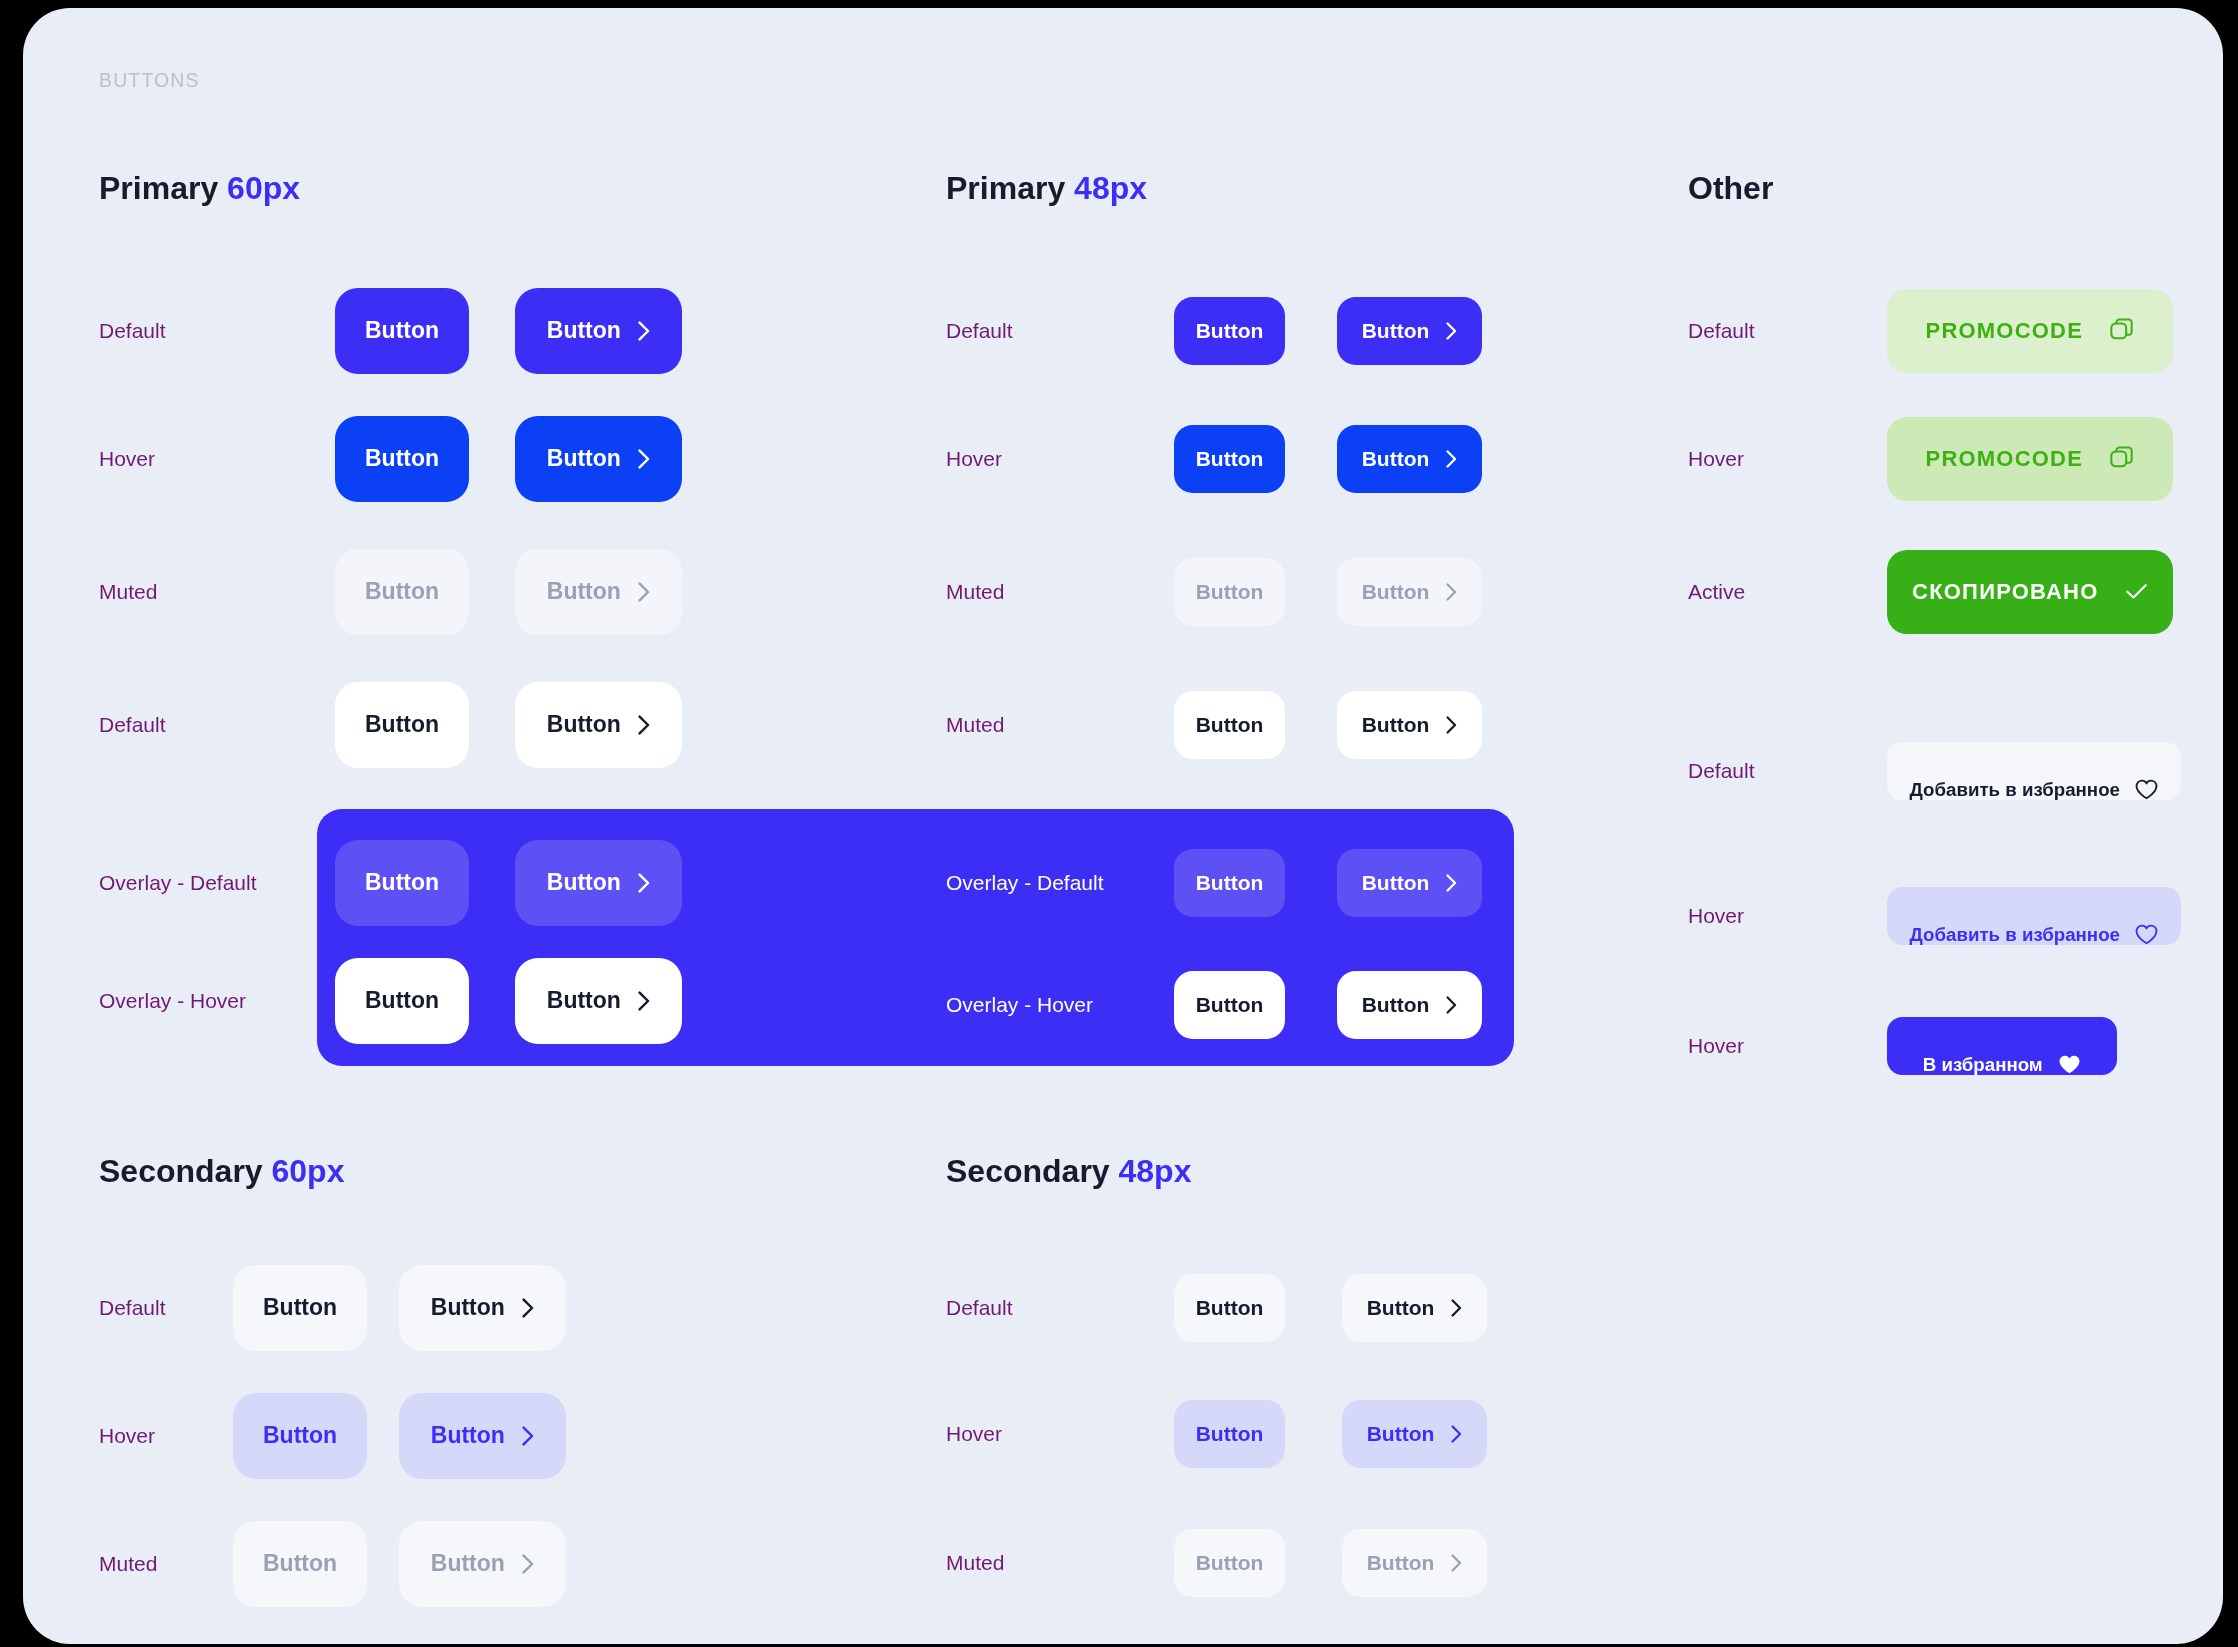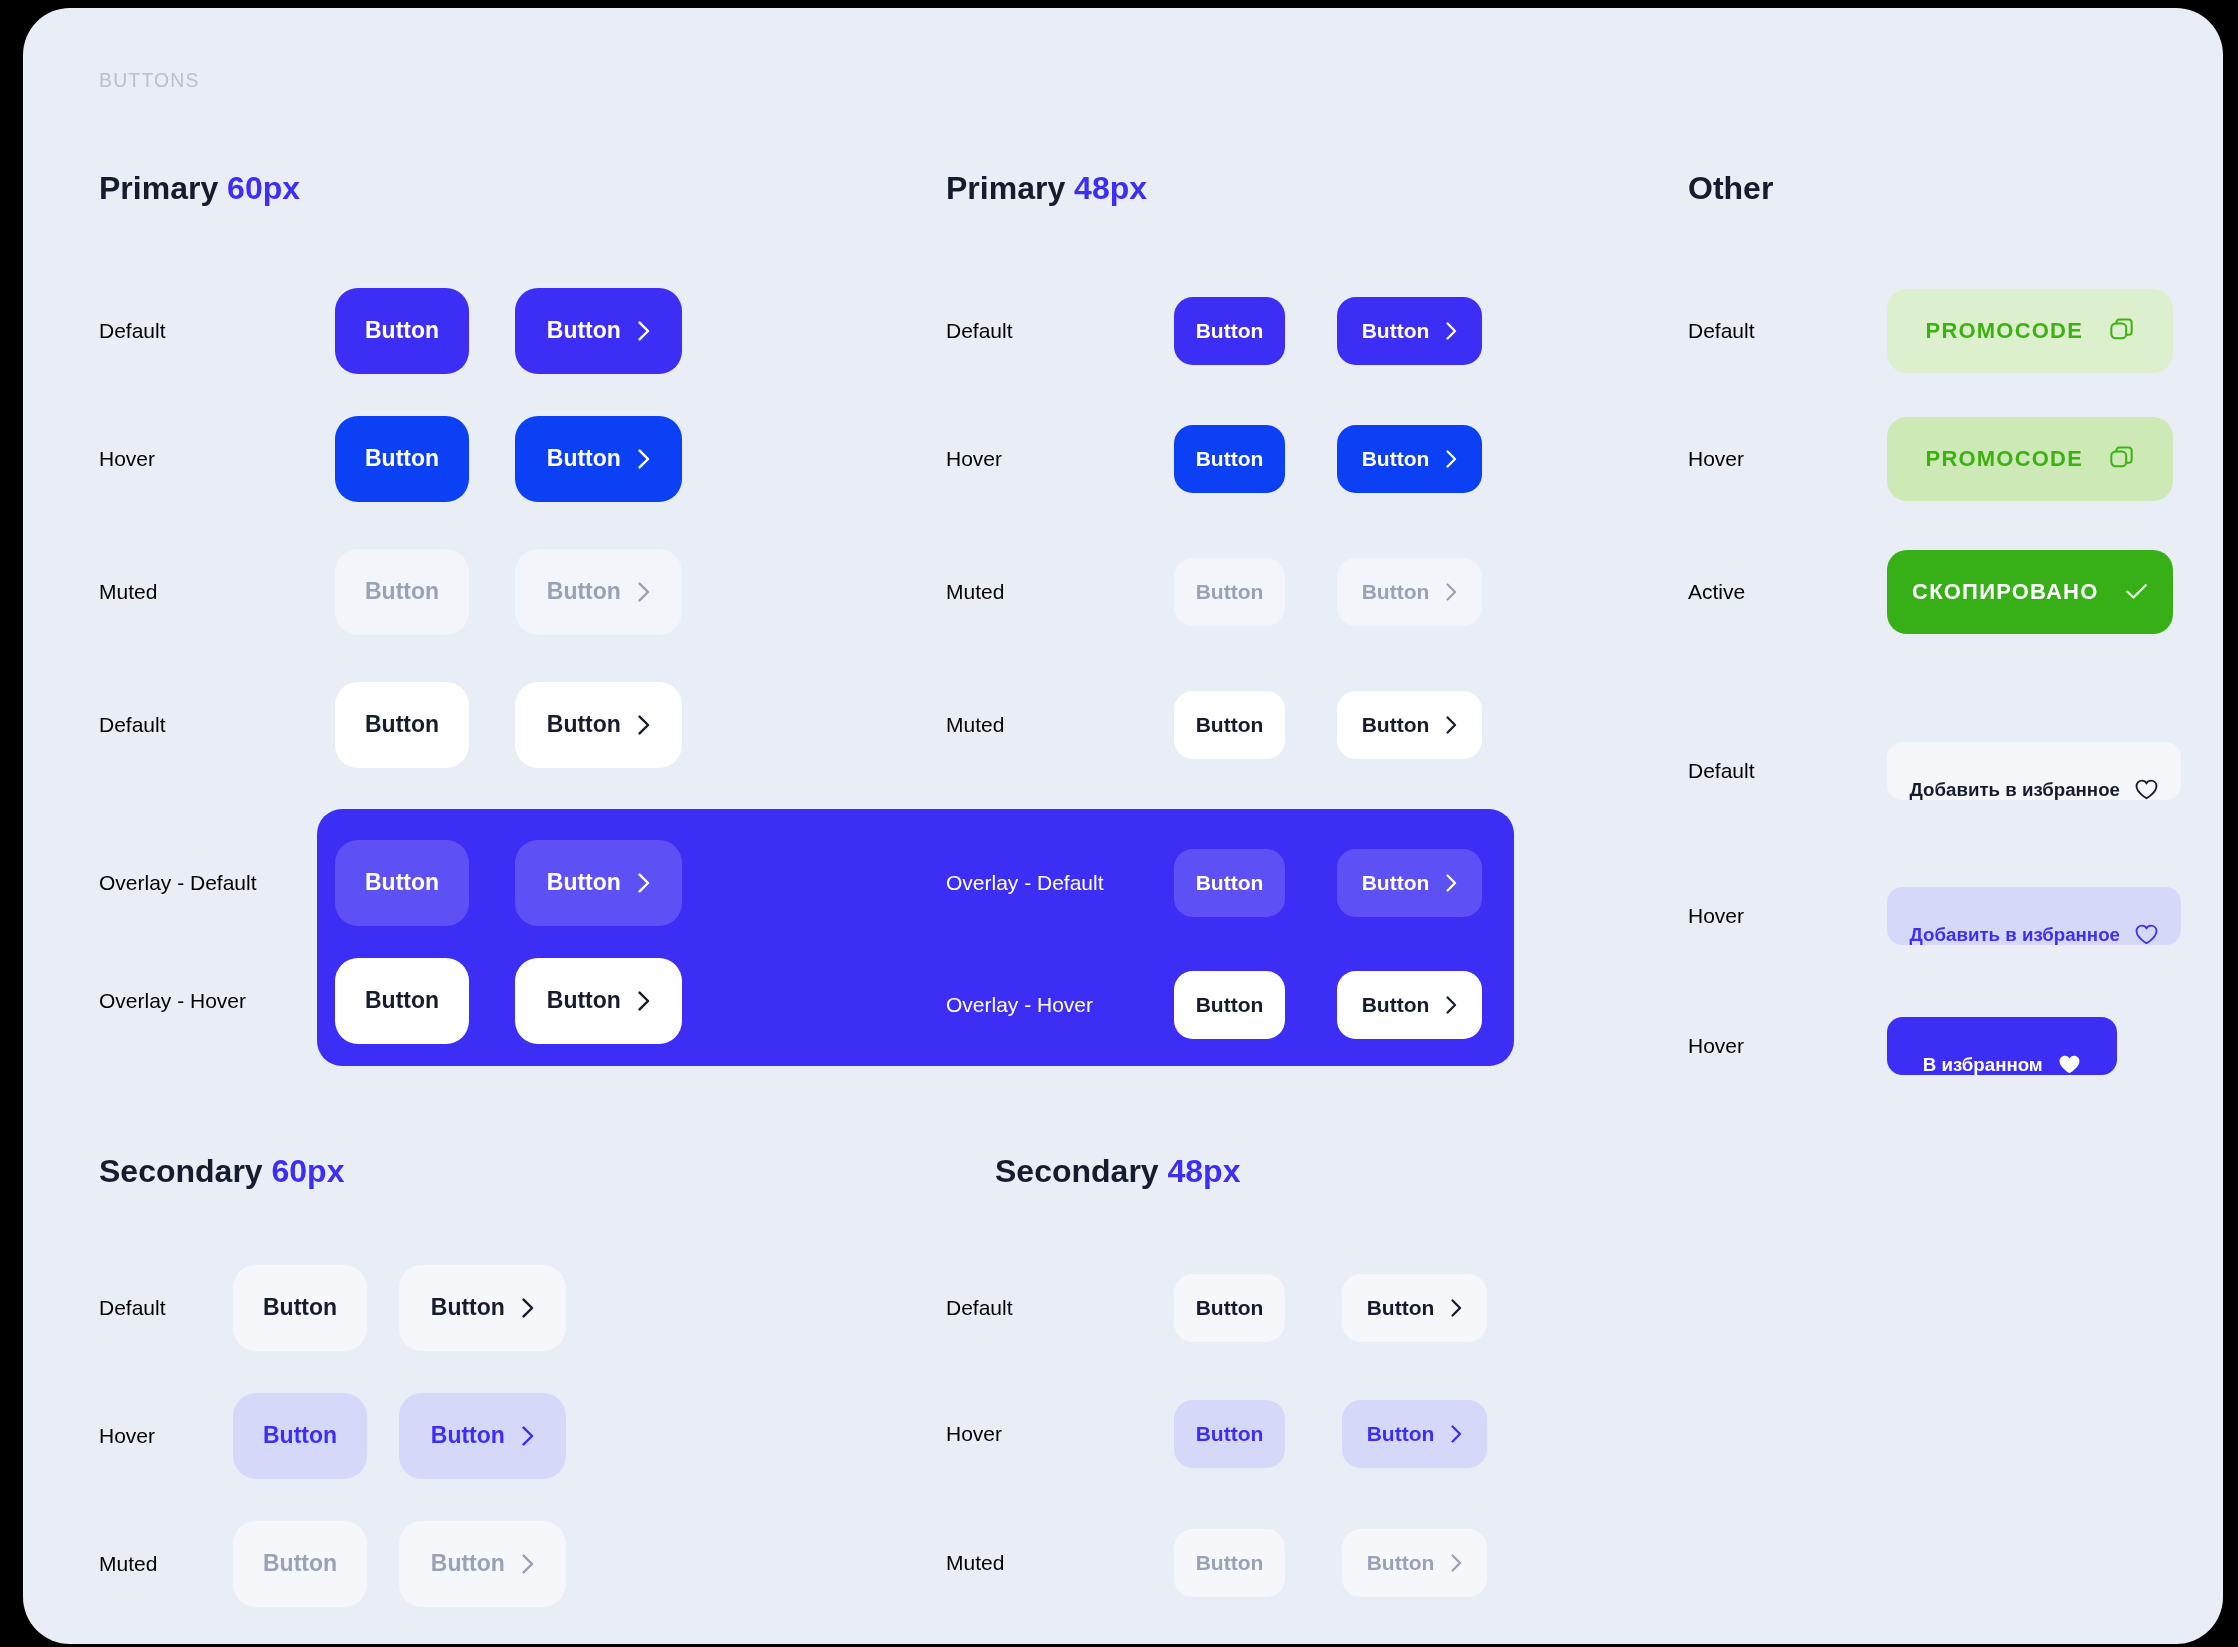--- a/index.html
+++ b/index.html
@@ -24,21 +24,21 @@
   .heading{
     position:absolute;
     font-size:32px; font-weight:700; color:#161C2D;
     white-space:nowrap;
   }
   .heading .px{ color:#3D2EF5; }
 
   
   .rowlabel{
     position:absolute;
-    font-size:21px; font-weight:400; color:#000000;
+    font-size:21px; font-weight:400; color:#701a75;
     white-space:nowrap;
     transform:translateY(-50%);
   }
   .rowlabel.on-overlay{ color:#FFFFFF; }
 
   
   .btn{
     position:absolute;
     display:flex; align-items:center; justify-content:center;
     gap:17px;
@@ -364,21 +364,21 @@
     </button>
   <button class="btn s60 v-secondary-muted" style="left:376px; top:1556px; width:167px;">
       <span>Button</span>
       <span class="chev">
         <svg width="12.4" height="20" viewBox="0 0 16 26">
           <path d="M2 2 L13 13 L2 24" fill="none" stroke="currentColor" stroke-width="3.2" stroke-linecap="round" stroke-linejoin="round"></path>
         </svg>
       </span>
     </button>
 
-  <div class="heading" style="left:972px; top:1145px;">
+  <div class="heading" style="left:923px; top:1145px;">
     <span>Secondary </span><span class="px">48px</span>
   </div>
 
   <div class="rowlabel" style="left:923px; top:1300px;">Default</div>
   <button class="btn s48 v-secondary" style="left:1151px; top:1300px; width:111px;">
       <span>Button</span>
     </button>
   <button class="btn s48 v-secondary" style="left:1319px; top:1300px; width:145px;">
       <span>Button</span>
       <span class="chev">

